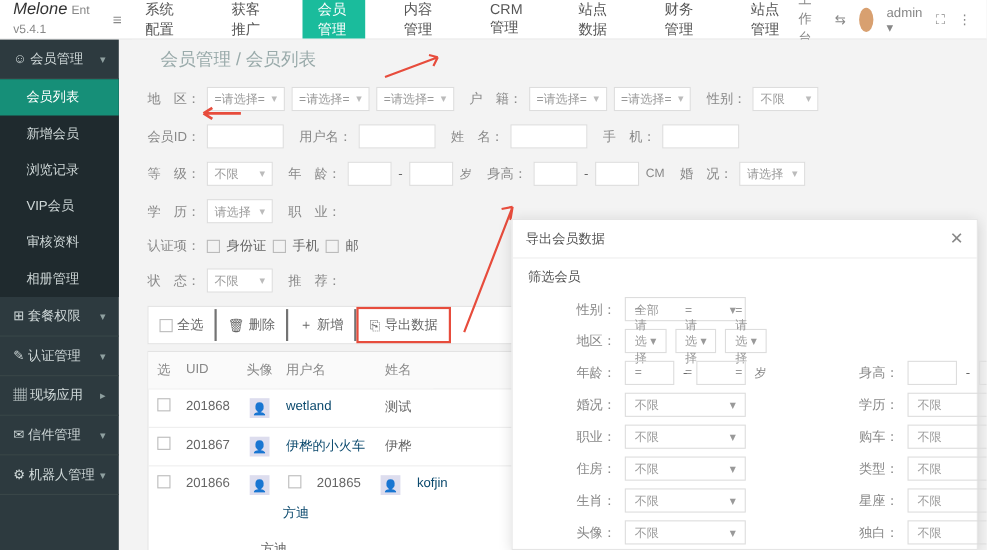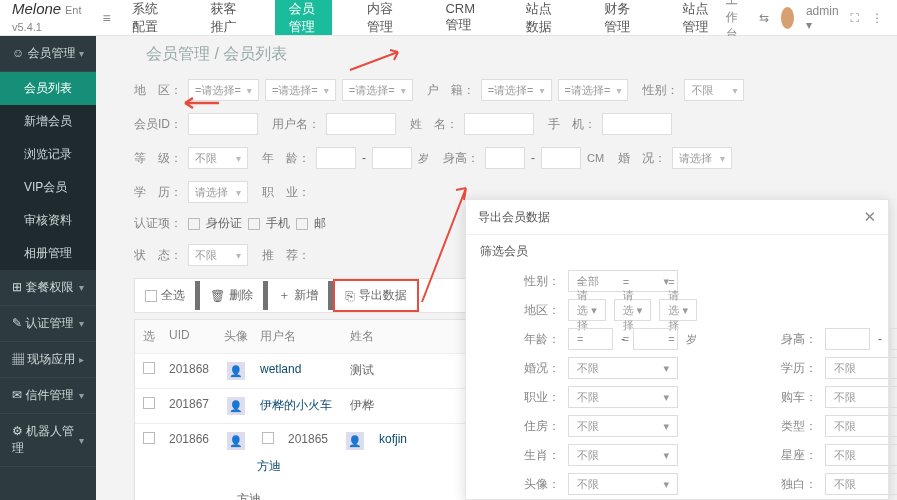--- a/index.html
+++ b/index.html
@@ -9,42 +9,42 @@
 .topbar { height: 36px; background: #fff; border-bottom: 1px solid #e5e5e5; display: flex; align-items: center; }
 .logo { width: 120px; padding-left: 12px; font-style: italic; font-family: cursive; font-size: 15px; color: #333; }
 .hamburger { width: 30px; text-align: center; color: #888; font-size: 14px; cursor: pointer; }
 .topnav { display: flex; height: 100%; gap: 21px; }
 .topnav-item { padding: 0 14px; display: flex; align-items: center; color: #555; cursor: pointer; font-size: 13px; }
 .topnav-item.active { background: #1abc9c; color: #fff; }
 .top-right { margin-left: auto; display: flex; align-items: center; gap: 12px; padding-right: 14px; color: #888; }
 .avatar { width: 22px; height: 22px; border-radius: 50%; background: #d8a070; display: inline-block; }
 
 
-.sidebar { position: absolute; left: 0; top: 36px; bottom: 0; width: 96px; background: #2d3a3f; color: #cfd8d8; }
+.sidebar { position: absolute; left: 0; top: 36px; bottom: 0; width: 108px; background: #2d3a3f; color: #cfd8d8; }
 .side-group { padding: 9px 12px; border-bottom: 1px solid #394648; display: flex; align-items: center; justify-content: space-between; cursor: pointer; font-size: 12px; }
 .side-sub { background: #1f2a2e; }
 .side-sub-item { padding: 8px 12px 8px 24px; cursor: pointer; font-size: 12px; position: relative; }
 .side-sub-item.active { background: #168f78; color: #fff; }
 .chev { font-size: 10px; color: #8fa0a0; }
 .caret-down::after { content: "▾"; }
 .caret-right::after { content: "▸"; }
 
 
 .main { position: absolute; left: 120px; right: 0; top: 36px; bottom: 0; background: #f3f3f3; overflow: hidden; }
 .breadcrumb { padding: 8px 26px; color: #9aa; font-size: 16px; }
 .filters { padding: 6px 14px; display: flex; flex-wrap: wrap; gap: 8px 14px; align-items: center; }
 .fld { display: flex; align-items: center; gap: 6px; }
 .lbl-tight { color: #888; font-size: 12px; }
 .sel, .inp { height: 22px; border: 1px solid #ddd; background: #fff; font-size: 11px; color: #999; padding: 0 6px; display: inline-flex; align-items: center; }
 .sel { min-width: 60px; justify-content: space-between; gap: 6px; }
 .sel .dd { color: #bbb; font-size: 10px; }
 .inp { width: 70px; }
 
 .toolbar { margin: 6px 14px; display: flex; align-items: center; border: 1px solid #e3e3e3; background: #fff; }
-.tbtn { padding: 6px 10px; border-right: 5px solid #737373; display: flex; align-items: center; gap: 4px; cursor: pointer; color: #666; }
+.tbtn { padding: 6px 10px; border-right: 2px solid #737373; display: flex; align-items: center; gap: 4px; cursor: pointer; color: #666; }
 .tbtn.hl { border: 2px solid #e74c3c; position: relative; }
 .chk { width: 12px; height: 12px; border: 1px solid #bbb; display: inline-block; }
 
 .table { margin: 0 14px; background: #fff; border: 1px solid #e3e3e3; }
 .trow { display: flex; border-bottom: 1px solid #eee; }
 .th, .td { padding: 8px 6px; font-size: 12px; }
 .th { background: #fafafa; color: #888; font-weight: normal; }
 .trow.head { background: #fafafa; }
 .col-chk { width: 28px; text-align: center; }
 .col-uid { width: 55px; }

